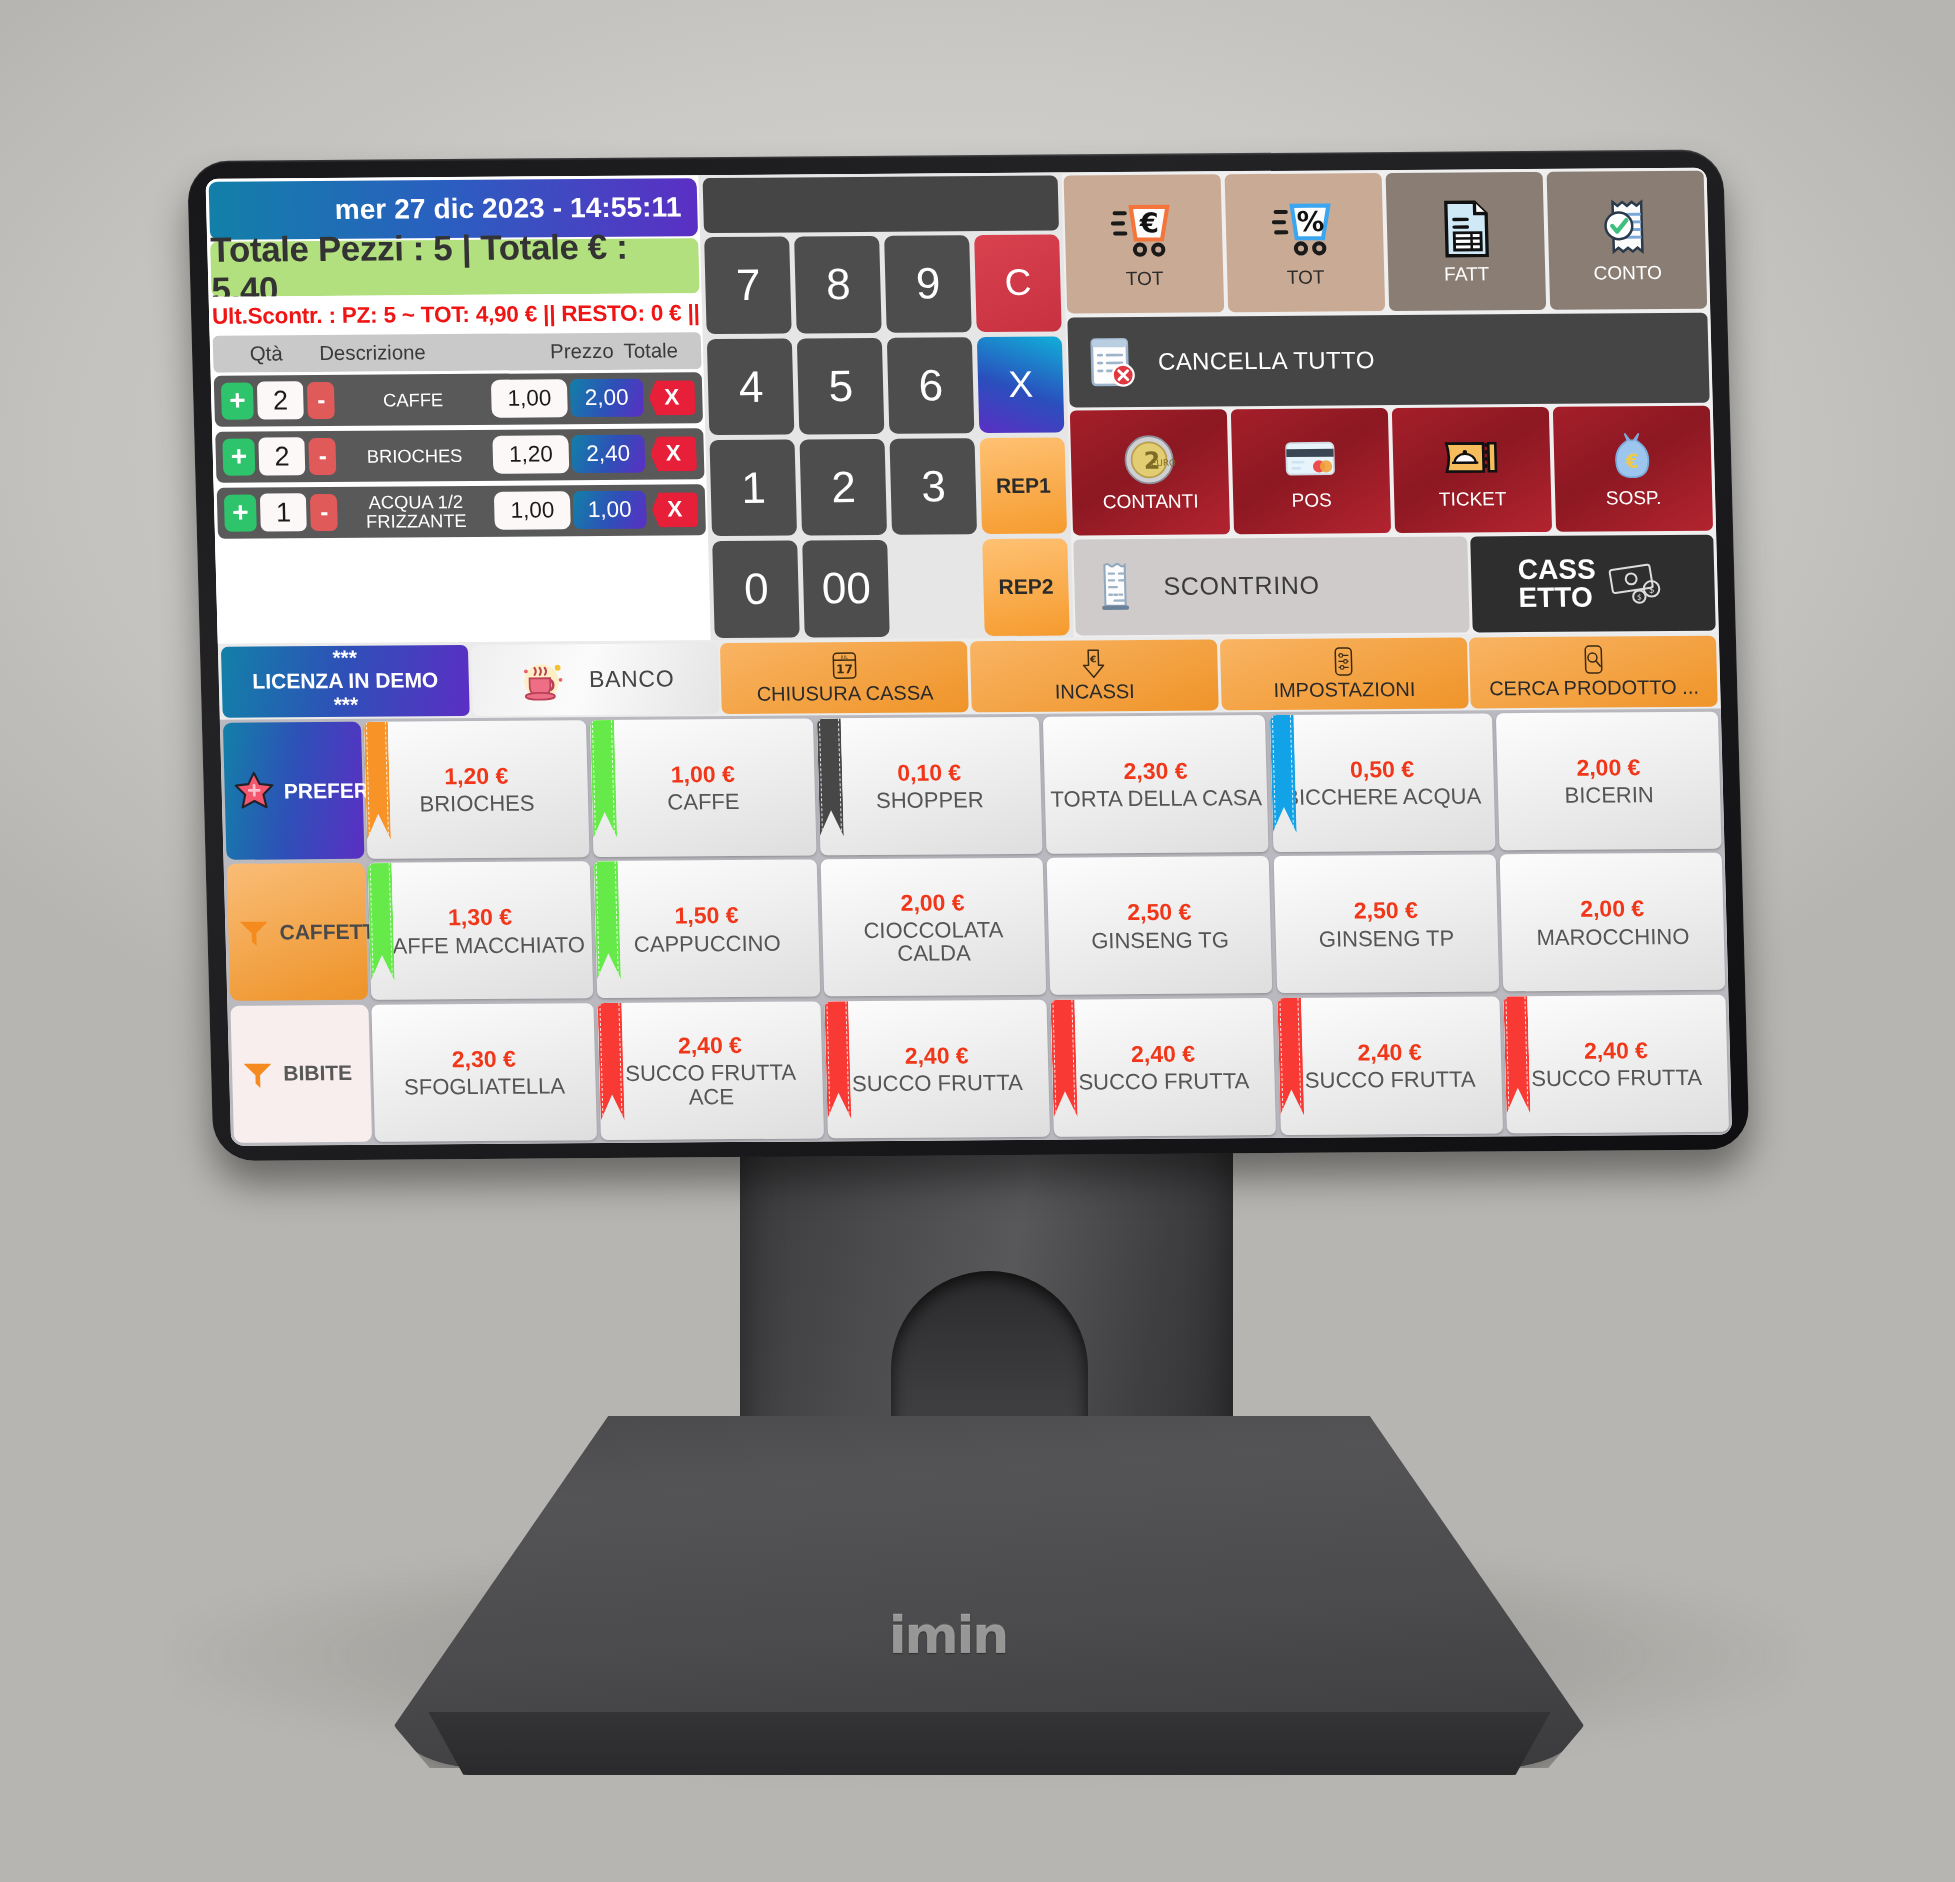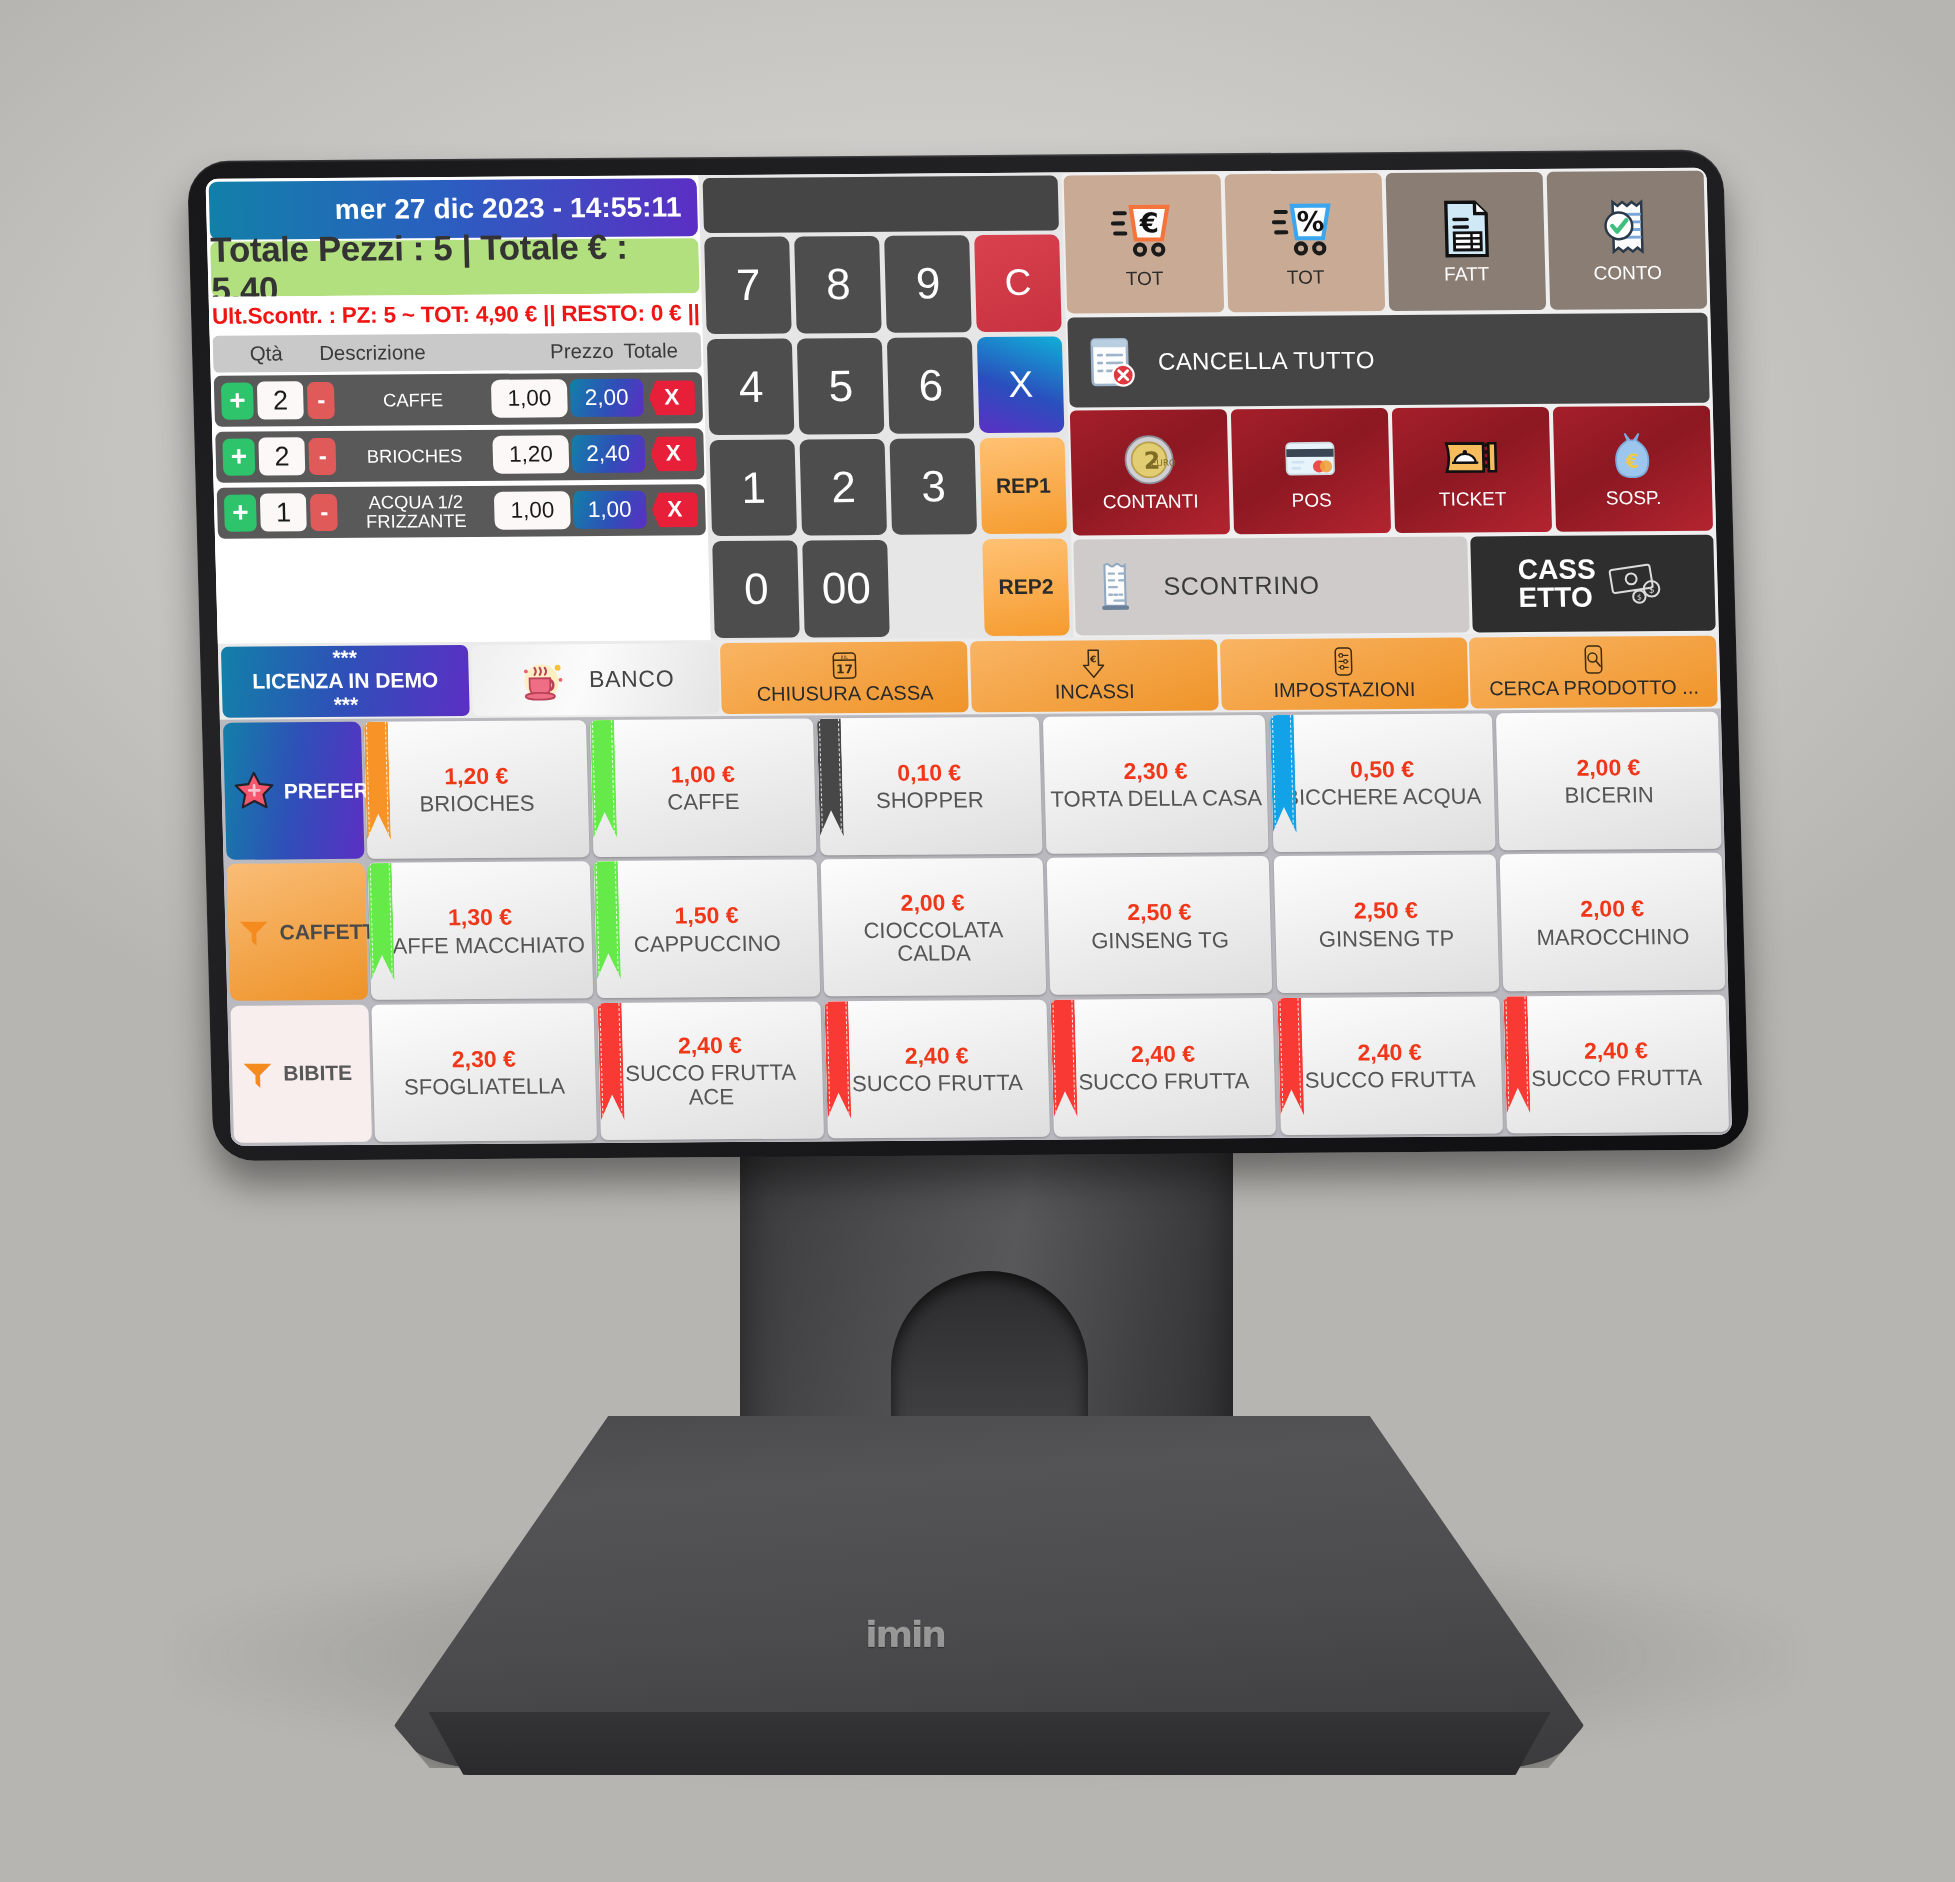--- a/index.html
+++ b/index.html
@@ -28,23 +28,23 @@
     box-shadow:inset 0 5.6px 17px rgba(0,0,0,.75),0 1.4px 0 rgba(255,255,255,.05);}
   .standbase{position:absolute;left:394px;top:1416px;width:1190px;height:352px;
     background:linear-gradient(176deg,#4a4a4c 0%,#545456 22%,#4b4b4d 58%,#3b3b3d 100%);
     border-radius:85px/49px;
     clip-path:polygon(18% 0%,82% 0%,100% 88%,97% 100%,3% 100%,0% 88%);
     box-shadow:0 15.5px 28px rgba(0,0,0,.35);}
   .baselip{position:absolute;left:405px;top:1712px;width:1169px;height:63px;
     background:linear-gradient(180deg,#343436,#2a2a2c);
     border-radius:0 0 63px 63px/0 0 28px 28px;
     clip-path:polygon(2% 0%,98% 0%,95% 100%,5% 100%);}
-  .imin-logo{position:absolute;left:824px;top:1610px;width:162px;height:49px;
+  .imin-logo{position:absolute;left:867px;top:1610px;width:162px;height:49px;
     display:flex;align-items:center;justify-content:center;
-    font-size:36px;font-weight:bold;letter-spacing:-2.1px;
+    font-size:52px;font-weight:bold;letter-spacing:-2.1px;
     color:rgba(205,205,203,.62);
     text-shadow:0 1.4px 1.4px rgba(0,0,0,.35),0 -0.7px 0.7px rgba(255,255,255,.12);
     font-family:"DejaVu Sans",sans-serif;}
 
   
   #tablet{position:absolute;left:187px;top:161px;width:1536px;height:1000px;
     transform:matrix(1.0,-0.0075,0.0265,1.0,0,0);
     transform-origin:0 0;
     background:linear-gradient(150deg,#17171a 0%,#232326 30%,#1b1b1e 62%,#0f0f11 100%);
     border-radius:41px;

